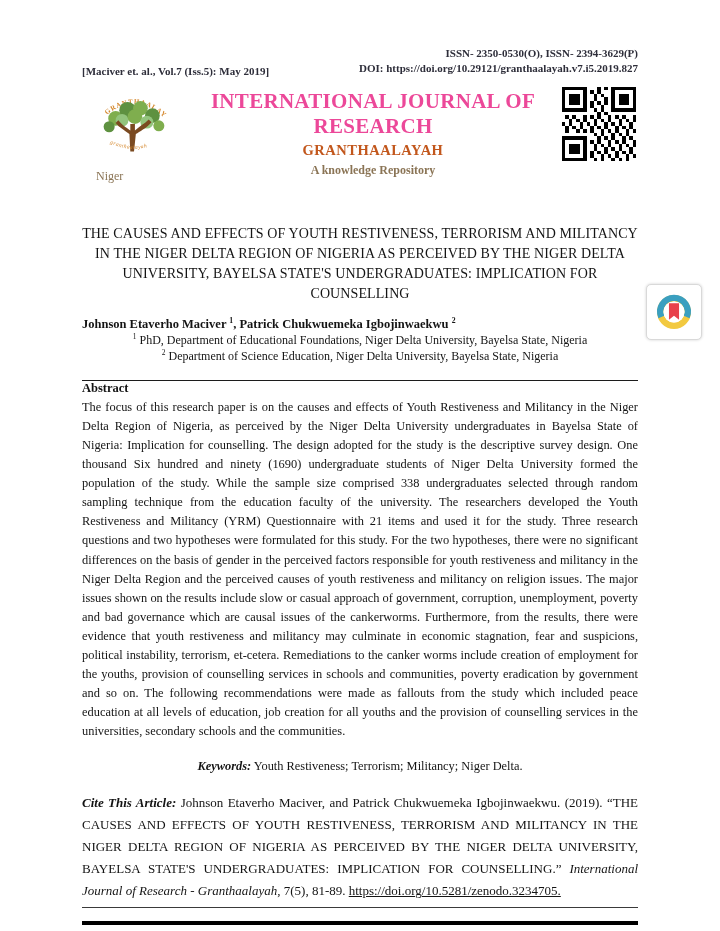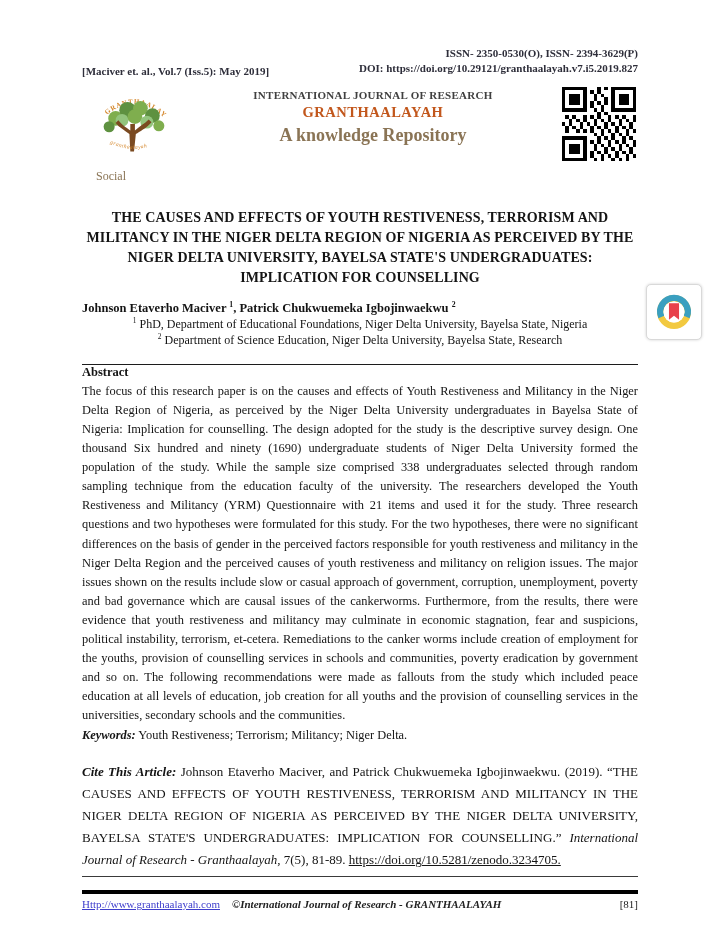--- a/index.html
+++ b/index.html
@@ -14,43 +14,43 @@
   
   .doc-header { display:flex; justify-content:space-between; align-items:flex-end;
     font-size:11px; font-weight:bold; color:#2e2e3a; }
   .hdr-right { text-align:right; line-height:1.4; }
 
   
   .masthead { display:flex; align-items:flex-start; margin-top:8px; }
   .logo-col { width:104px; flex:0 0 104px; text-align:center; }
   .logo-caption { font-size:12px; color:#8a7455; margin-top:2px; text-align:left; padding-left:14px; }
   .mast-center { flex:1; text-align:center; padding-top:4px; }
-  .journal-title { color:#404040; font-weight:bold; font-size:11px; letter-spacing:.3px; }
+  .journal-title { color:#ec4899; font-weight:bold; font-size:21px; letter-spacing:.3px; }
   .journal-subtitle { color:#c2571c; font-weight:bold; font-size:14.5px; margin-top:3px; letter-spacing:.5px; }
-  .tagline { color:#8a7455; font-weight:bold; font-size:18px; margin-top:4px; }
+  .tagline { color:#8a7455; font-weight:bold; font-size:12px; margin-top:4px; }
   .qr-col { width:78px; flex:0 0 78px; }
   .qr-col svg { width:78px; height:78px; display:block; }
 
   
-  .article-title { font-size:14px; font-weight:bold; text-align:center; line-height:20px;
-    margin-top:24px; letter-spacing:.1px; }
+  .article-title { font-size:14px; font-weight:normal; text-align:center; line-height:20px;
+    margin-top:40px; letter-spacing:.1px; }
   .byline { font-weight:bold; font-size:12.5px; margin-top:13px; }
   .affiliation { text-align:center; font-size:12px; line-height:15.5px; margin-top:1px; }
   sup { font-size:.62em; line-height:0; }
 
   
   .crossmark { position:absolute; left:646px; top:284px; width:56px; height:56px;
     background:#fff; border:1px solid #d9d9d9; border-radius:5px;
     box-shadow:0 0 3px rgba(0,0,0,.18); display:flex; align-items:center; justify-content:center; }
 
   
   .abstract-rule { border-top:1.6px solid #1c1c1c; margin-top:15px; }
   .abstract-heading { font-size:12.5px; font-weight:bold; margin-top:0; }
   .abstract-body { font-size:12.4px; line-height:19.1px; text-align:justify; margin-top:2px; }
-  .keywords { font-size:12.4px; margin-top:3px; }
+  .keywords { font-size:12.4px; margin-top:18px;text-align:center; }
   .kw-label { font-weight:bold; font-style:italic; }
 
   
   .cite { font-size:13px; line-height:22px; text-align:justify; margin-top:18px; }
   .cite-label { font-weight:bold; font-style:italic; }
   .cite-journal { font-style:italic; }
   .cite-doi { color:#141414; text-decoration:underline; cursor:pointer; }
   .thin-rule { border-top:1px solid #3a3a3a; margin-top:5px; }
 
   
@@ -95,21 +95,21 @@
               <circle cx="37" cy="38" r="7" fill="#93c47d"></circle>
               <circle cx="51" cy="34" r="8" fill="#7fae4e"></circle>
               <circle cx="64" cy="40" r="7" fill="#93c47d"></circle>
             </g>
             <path d="M46 72 L45 53 C40 49 34 46 30 41 L33 38 C38 44 43 47 46 49 L46 42 L51 42 L51 49 C55 45 61 42 66 37 L69 40 C63 47 56 50 52 53 L50 72 Z" fill="#7a4a21"></path>
             <text font-size="6" fill="#d4862a" font-style="italic" letter-spacing=".5">
               <textPath href="#arcB" startOffset="2">granthaalayah</textPath>
             </text>
           </svg>
         </span>
-        <div class="logo-caption">Social</div>
+        <div class="logo-caption">Niger</div>
       </div>
       <div class="mast-center">
         <div class="journal-title">INTERNATIONAL JOURNAL OF RESEARCH</div>
         <div class="journal-subtitle">GRANTHAALAYAH</div>
         <div class="tagline">A knowledge Repository</div>
       </div>
       <div class="qr-col">
         <svg id="qr-svg" viewBox="-0.5 -0.5 22 22" shape-rendering="crispEdges" fill="#000">
             <path fill-rule="evenodd" d="M0 0h7v7h-7z M1 1v5h5v-5z"></path>
             <rect x="2" y="2" width="3" height="3"></rect>
@@ -225,21 +225,21 @@
             <rect x="18" y="20" width="1" height="1"></rect>
           </svg>
       </div>
     </div>
 
     <h1 class="article-title">THE CAUSES AND EFFECTS OF YOUTH RESTIVENESS, TERRORISM AND MILITANCY IN THE NIGER DELTA REGION OF NIGERIA AS PERCEIVED BY THE NIGER DELTA UNIVERSITY, BAYELSA STATE'S UNDERGRADUATES: IMPLICATION FOR COUNSELLING</h1>
 
     <p class="byline"><span>Johnson Etaverho Maciver </span><sup>1</sup><span>, </span><span>Patrick Chukwuemeka Igbojinwaekwu </span><sup>2</sup></p>
 
     <p class="affiliation"><sup>1</sup><span> PhD, Department of Educational Foundations, Niger Delta University, Bayelsa State, Nigeria</span></p>
-    <p class="affiliation"><sup>2</sup><span> Department of Science Education, Niger Delta University, Bayelsa State, Research</span></p>
+    <p class="affiliation"><sup>2</sup><span> Department of Science Education, Niger Delta University, Bayelsa State, Nigeria</span></p>
 
     <div class="abstract-rule"></div>
     <h2 class="abstract-heading">Abstract</h2>
     <p class="abstract-body">The focus of this research paper is on the causes and effects of Youth Restiveness and Militancy in the Niger Delta Region of Nigeria, as perceived by the Niger Delta University undergraduates in Bayelsa State of Nigeria: Implication for counselling. The design adopted for the study is the descriptive survey design. One thousand Six hundred and ninety (1690) undergraduate students of Niger Delta University formed the population of the study. While the sample size comprised 338 undergraduates selected through random sampling technique from the education faculty of the university. The researchers developed the Youth Restiveness and Militancy (YRM) Questionnaire with 21 items and used it for the study. Three research questions and two hypotheses were formulated for this study. For the two hypotheses, there were no significant differences on the basis of gender in the perceived factors responsible for youth restiveness and militancy in the Niger Delta Region and the perceived causes of youth restiveness and militancy on religion issues. The major issues shown on the results include slow or casual approach of government, corruption, unemployment, poverty and bad governance which are causal issues of the cankerworms. Furthermore, from the results, there were evidence that youth restiveness and militancy may culminate in economic stagnation, fear and suspicions, political instability, terrorism, et-cetera. Remediations to the canker worms include creation of employment for the youths, provision of counselling services in schools and communities, poverty eradication by government and so on. The following recommendations were made as fallouts from the study which included peace education at all levels of education, job creation for all youths and the provision of counselling services in the universities, secondary schools and the communities.</p>
 
     <p class="keywords"><span class="kw-label">Keywords:</span><span> Youth Restiveness; Terrorism; Militancy; Niger Delta.</span></p>
 
     <p class="cite"><span class="cite-label">Cite This Article:</span><span> Johnson Etaverho Maciver, and Patrick Chukwuemeka Igbojinwaekwu. (2019). “THE CAUSES AND EFFECTS OF YOUTH RESTIVENESS, TERRORISM AND MILITANCY IN THE NIGER DELTA REGION OF NIGERIA AS PERCEIVED BY THE NIGER DELTA UNIVERSITY, BAYELSA STATE'S UNDERGRADUATES: IMPLICATION FOR COUNSELLING.” </span><span class="cite-journal">International Journal of Research - Granthaalayah</span><span>, 7(5), 81-89. </span><span class="cite-doi">https://doi.org/10.5281/zenodo.3234705.</span></p>
 
     <div class="thin-rule"></div>

